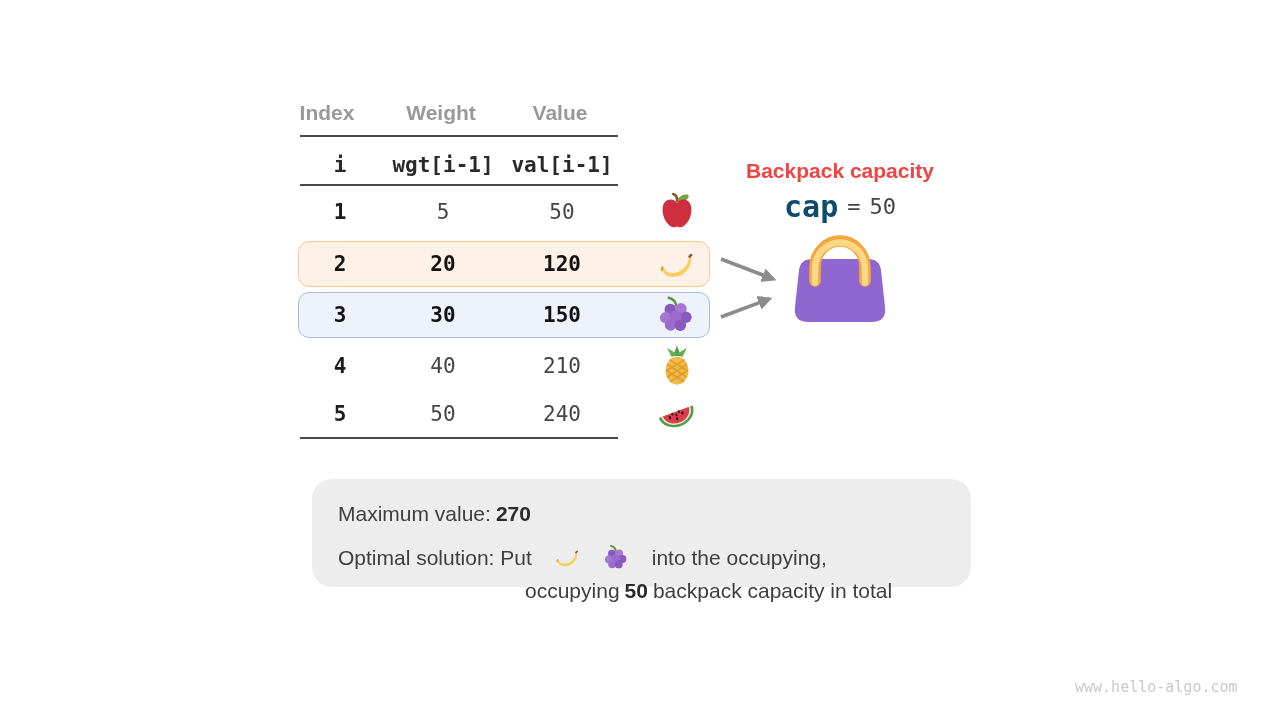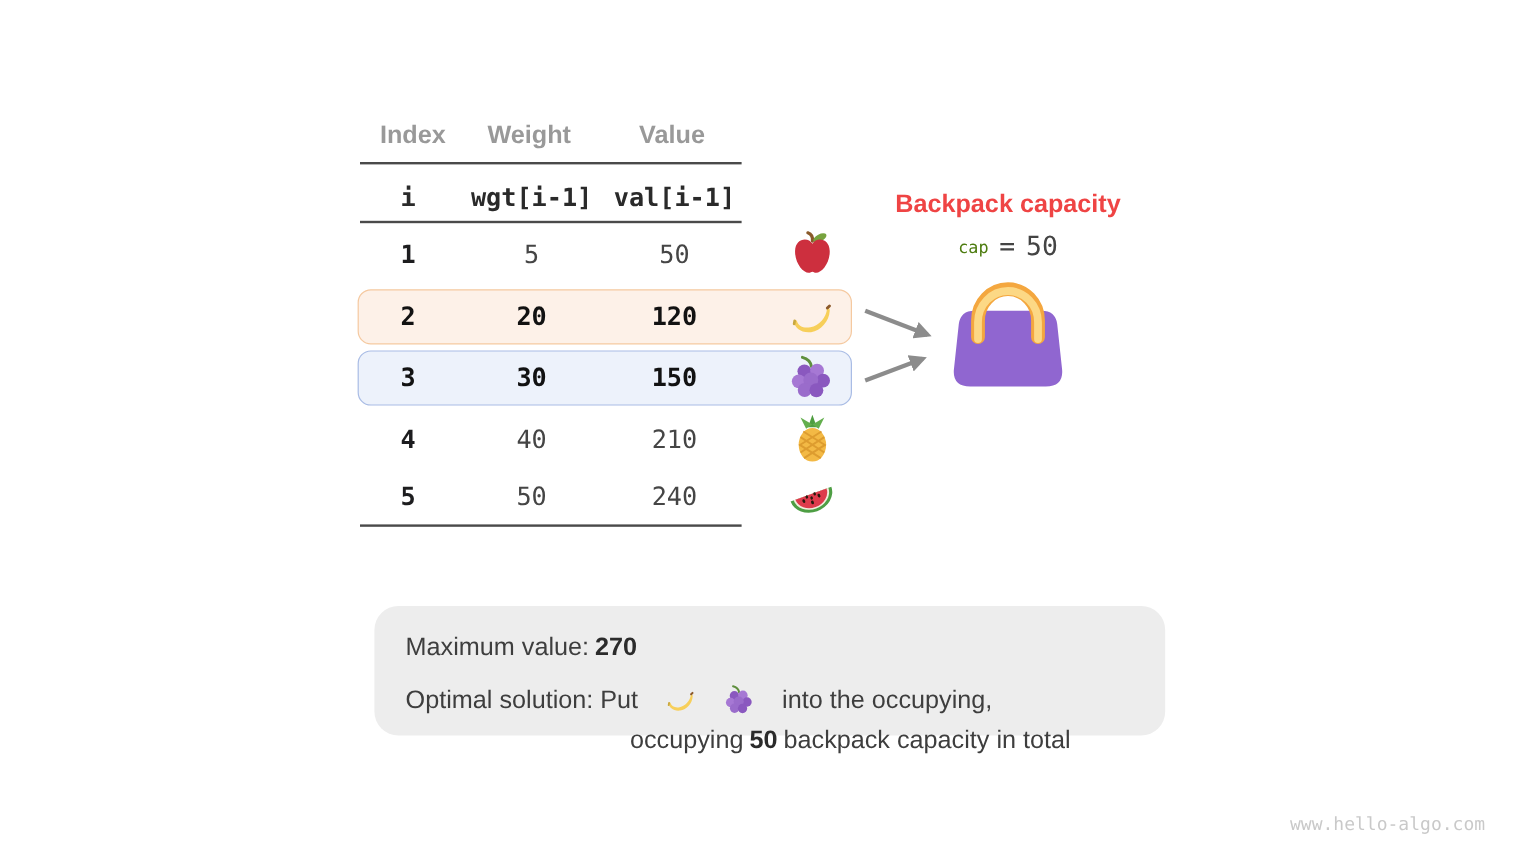--- a/index.html
+++ b/index.html
@@ -15,23 +15,23 @@
   .num-hl{font-size:21px;font-weight:600;color:#121212;}
   .rule{position:absolute;left:300px;width:318px;height:2px;background:#4a4a4a;}
   .hlbox{position:absolute;left:298px;width:412px;height:46px;border-radius:11px;box-sizing:border-box;}
   .hl-orange{background:#fdf1e8;border:1.5px solid #f5c9a0;}
   .hl-blue{background:#edf2fb;border:1.5px solid #a9bce5;}
   .fruit{position:absolute;width:40px;height:40px;transform:translate(-50%,-50%);}
   .cap-title{position:absolute;left:840px;top:171px;transform:translate(-50%,-50%);
              font-size:21px;font-weight:700;color:#ef4444;white-space:nowrap;}
   .cap-line{position:absolute;left:840px;top:206px;transform:translate(-50%,-50%);
             display:flex;align-items:center;gap:9px;white-space:nowrap;}
-  .cap-var{font-size:14px;font-weight:400;color:#4d7c0f;}
+  .cap-var{font-size:30px;font-weight:700;color:#0c4a6e;}
   .cap-rest{font-size:22px;color:#444444;}
-  .sumbox{position:absolute;left:312px;top:505px;width:659px;height:108px;
+  .sumbox{position:absolute;left:312px;top:479px;width:659px;height:108px;
           background:#ededed;border-radius:20px;}
   .sumline{position:absolute;font-size:21px;color:#3e3e3e;white-space:nowrap;
            display:flex;align-items:center;}
   .b{font-weight:700;color:#2b2b2b;}
   .sp{margin-right:5px;}
   .fruit-inline{width:27px;height:27px;}
   .watermark{position:absolute;left:1075px;top:678px;font-size:15px;color:#c9c9c9;
              font-family:"DejaVu Sans Mono",monospace;}
   svg.overlay{position:absolute;left:0;top:0;pointer-events:none;}
 </style>
@@ -88,21 +88,21 @@
         </g>
       </symbol>
       <symbol id="sym-bag" viewBox="0 0 108 108">
         <path d="M26 35 L82 35 Q93.5 35 95 46 L99 83 Q100.8 98 85.5 98 L22.5 98 Q7.2 98 9 83 L13 46 Q14.5 35 26 35 Z" fill="#9066d0"></path>
         <path d="M29 57 L29 43 A25 26 0 0 1 79 43 L79 57" stroke="#f4a73f" stroke-width="11.5" fill="none" stroke-linecap="round"></path>
         <path d="M29 58.5 L29 44.5 A25 26 0 0 1 79 44.5 L79 58.5" stroke="#fcd885" stroke-width="6.5" fill="none" stroke-linecap="round"></path>
       </symbol>
     </defs>
   </svg>
 
-  <span class="cell hdr" style="left:344px;top:113px">Index</span>
+  <span class="cell hdr" style="left:327px;top:113px">Index</span>
   <span class="cell hdr" style="left:441px;top:113px">Weight</span>
   <span class="cell hdr" style="left:560px;top:113px">Value</span>
 
   <div class="rule" style="top:135px"></div>
 
   <span class="cell mono subhdr" style="left:340px;top:165px">i</span>
   <span class="cell mono subhdr" style="left:443px;top:165px">wgt[i-1]</span>
   <span class="cell mono subhdr" style="left:562px;top:165px">val[i-1]</span>
 
   <div class="rule" style="top:184px"></div>

